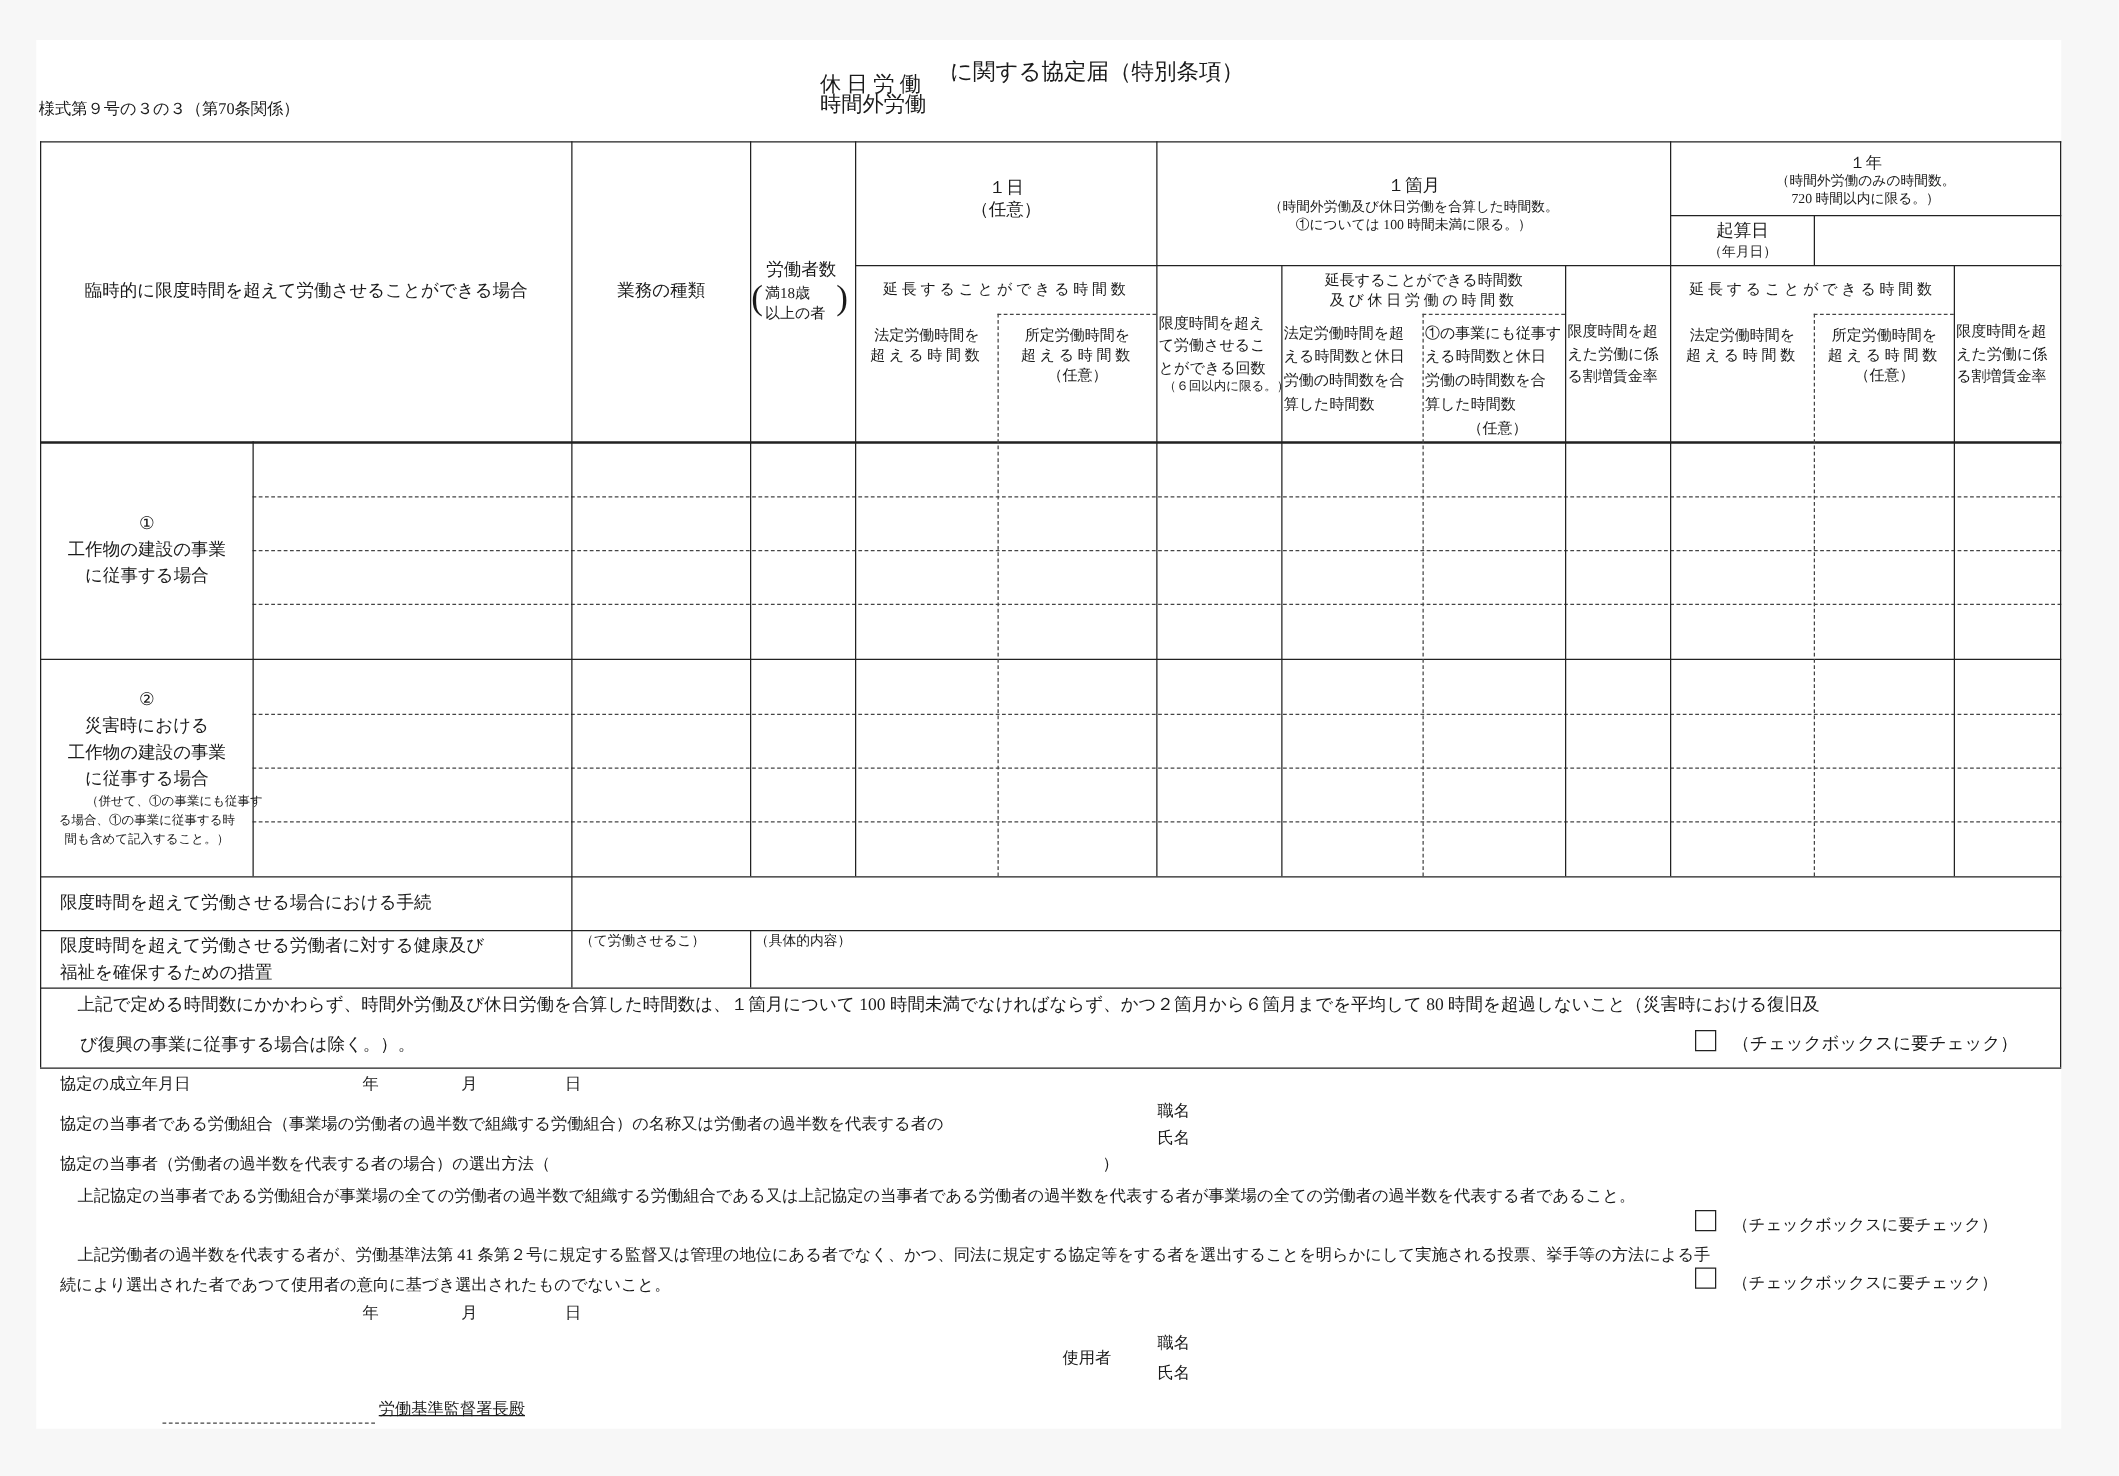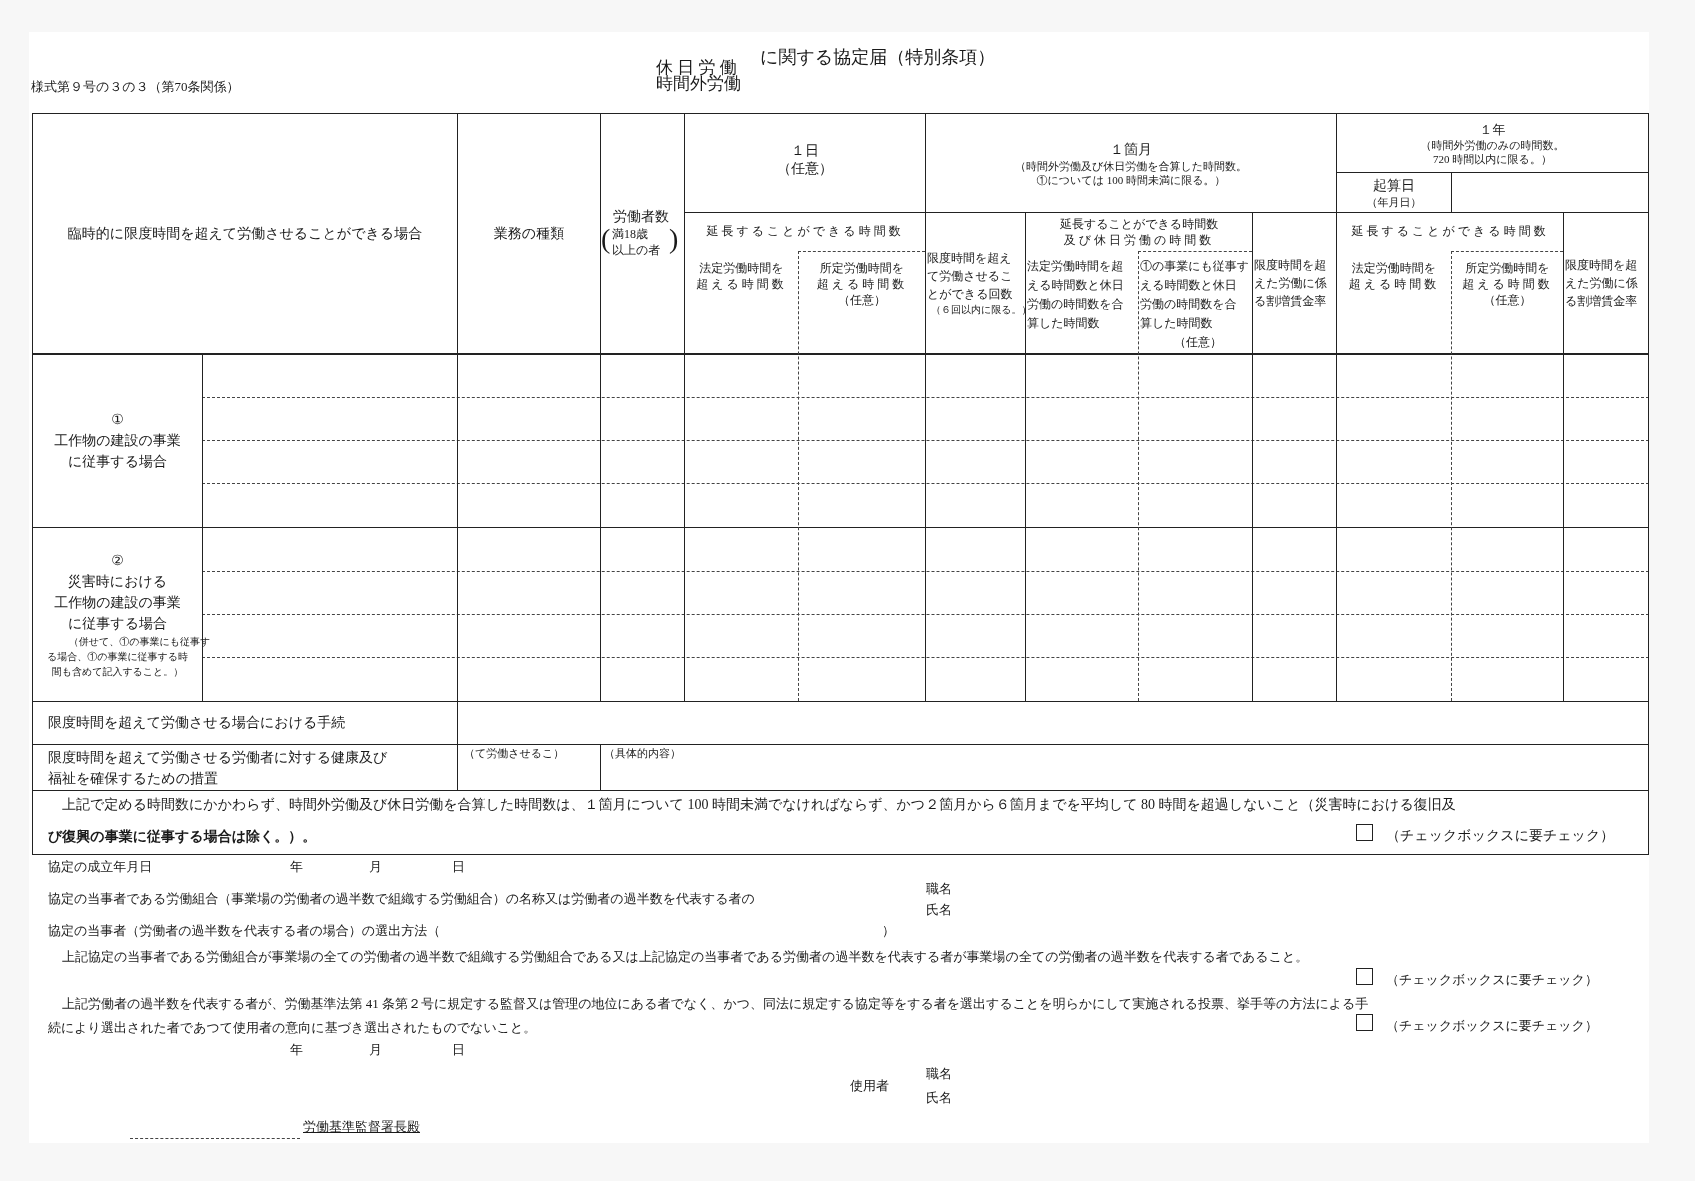--- a/index.html
+++ b/index.html
@@ -191,21 +191,21 @@
 <div class="lefttxt t14" style="left:48px;top:714px;">限度時間を超えて労働させる場合における手続</div>
 <div class="abs" style="left:459px;top:703px;width:1188px;height:40px;"></div>
 <div class="lefttxt t14" style="left:48px;top:747px;line-height:21px;">
   <div>限度時間を超えて労働させる労働者に対する健康及び</div>
   <div>福祉を確保するための措置</div>
 </div>
 <div class="lefttxt t11" style="left:464px;top:746px;">（て労働させるこ）</div>
 <div class="lefttxt t11" style="left:604px;top:746px;">（具体的内容）</div>
 
 <div class="lefttxt t14" style="left:62px;top:796px;">上記で定める時間数にかかわらず、時間外労働及び休日労働を合算した時間数は、１箇月について 100 時間未満でなければならず、かつ２箇月から６箇月までを平均して 80 時間を超過しないこと（災害時における復旧及</div>
-<div class="lefttxt t14" style="left:48px;top:828px;font-weight:bold;">び復興の事業に従事する場合は除く。）。</div>
+<div class="lefttxt t14" style="left:64px;top:828px;">び復興の事業に従事する場合は除く。）。</div>
 <div class="cb" style="left:1356px;top:824px;"></div>
 <div class="lefttxt t14" style="left:1386px;top:827px;">（チェックボックスに要チェック）</div>
 
 <div class="lefttxt t13" style="left:48px;top:858px;">協定の成立年月日</div>
 <div class="lefttxt t13" style="left:290px;top:858px;">年</div>
 <div class="lefttxt t13" style="left:369px;top:858px;">月</div>
 <div class="lefttxt t13" style="left:452px;top:858px;">日</div>
 
 <div class="lefttxt t13" style="left:48px;top:890px;">協定の当事者である労働組合（事業場の労働者の過半数で組織する労働組合）の名称又は労働者の過半数を代表する者の</div>
 <div class="lefttxt t13" style="left:926px;top:880px;">職名</div>

